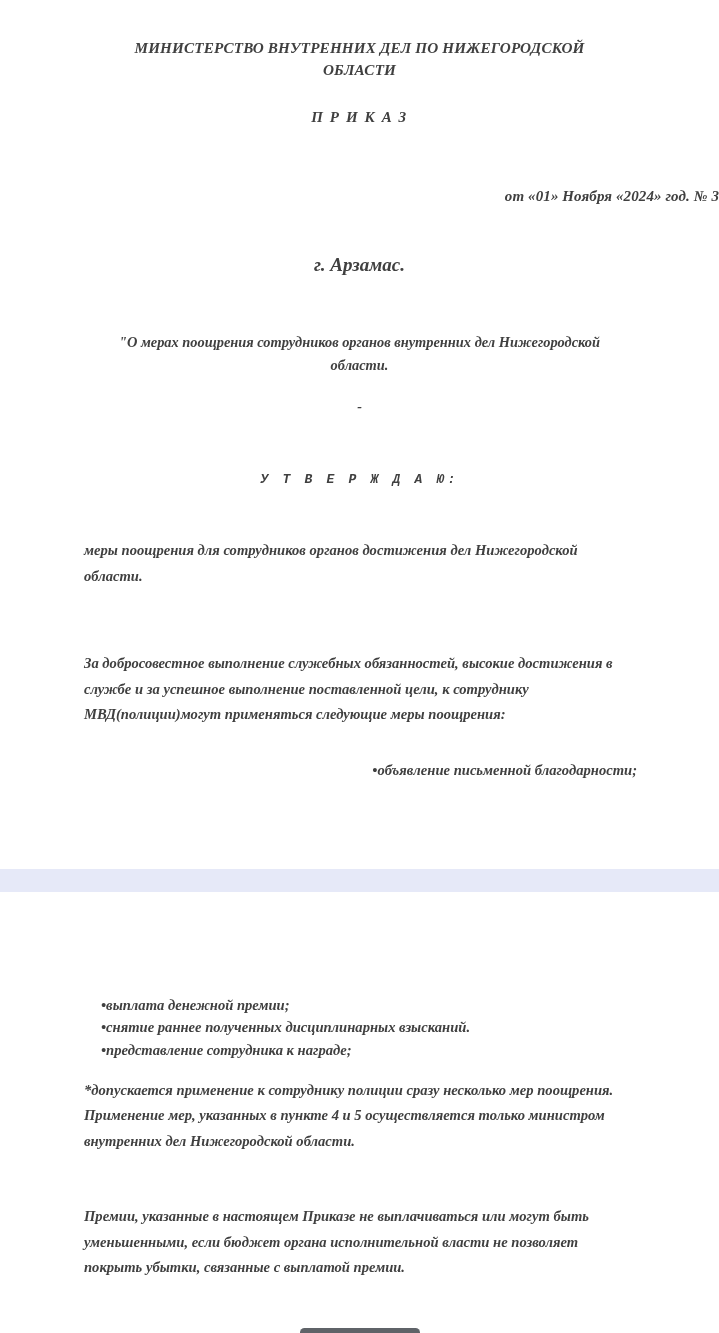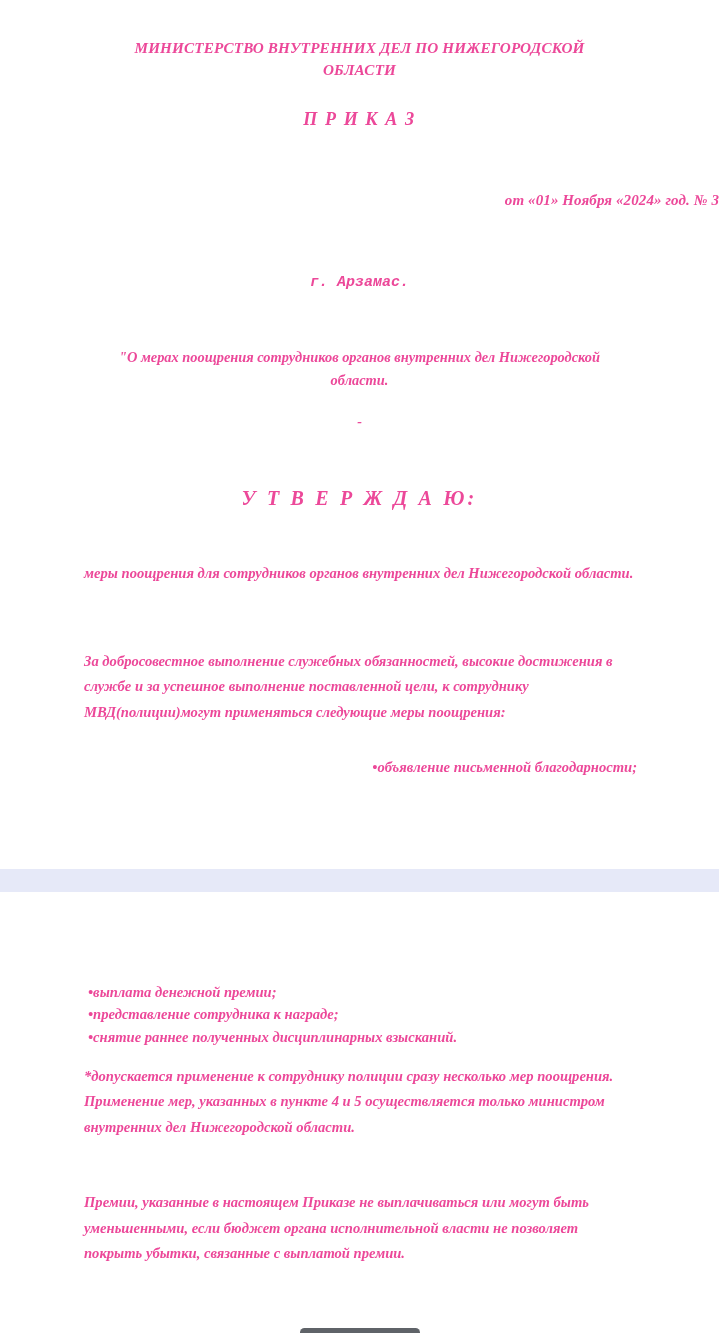--- a/index.html
+++ b/index.html
@@ -20,21 +20,21 @@
   .page {
     position: relative;
     background: #ffffff;
     width: 719px;
   }
 
   
   .doc-text {
     font-weight: bold;
     font-style: italic;
-    color: #ec4899;
+    color: #404040;
   }
 
   .center { text-align: center; }
   .left   { text-align: left; }
 
   
   .page-one {
     padding: 0;
     height: 869px;
     box-sizing: border-box;
@@ -46,57 +46,57 @@
 
   .org-title {
     font-size: 15.2px;
     line-height: 22px;
     letter-spacing: 0.15px;
     margin: 0 auto;
     width: 500px;
   }
 
   .prikaz {
-    font-size: 18px;
+    font-size: 15px;
     letter-spacing: 1.6px;
     margin-top: 28px;
     font-family: Liberation Serif, serif;
   }
 
   .date-line {
     font-size: 15px;
     margin-top: 62px;
     letter-spacing: 0.1px;
     text-align: right;
   }
 
   .city-line {
-    font-size: 15px;
-    margin-top: 65px;
-    font-family: Liberation Mono, monospace;
+    font-size: 19px;
+    margin-top: 49px;
   }
 
   .subject-block {
     margin-top: 55px;
     font-size: 14.4px;
     line-height: 23px;
     width: 520px;
     margin-left: auto;
     margin-right: auto;
   }
 
   .dash-line {
     margin-top: 22px;
     font-size: 14px;
   }
 
   .approve-line {
     margin-top: 57px;
-    font-size: 20px;
+    font-size: 13px;
     letter-spacing: 3.2px;
+    font-family: Liberation Mono, monospace;
   }
 
   .body-area {
     margin: 0 84px 0 84px;
     width: 553px;
   }
 
   .para {
     font-size: 14.6px;
     line-height: 25.5px;
@@ -129,21 +129,21 @@
     box-sizing: border-box;
     position: relative;
   }
 
   .page-two .body-area {
     padding-top: 85px;
   }
 
   .bullet-list {
     list-style: none;
-    margin: 4px;
+    margin: 17px;
     padding: 0;
   }
 
   .bullet-list li {
     font-size: 14.6px;
     line-height: 22.3px;
     font-weight: bold;
     font-style: italic;
     white-space: nowrap;
   }
@@ -191,40 +191,40 @@
     <div class="doc-text center subject-block">"О мерах поощрения сотрудников органов внутренних дел Нижегородской области.</div>
 
     <div class="doc-text center dash-line">-</div>
 
     <div class="doc-text center approve-line">У Т В Е Р Ж Д А Ю:</div>
 
   </div>
 
   <div class="body-area">
 
-    <p class="doc-text left para measures-intro">меры поощрения для сотрудников органов внутренних дел Нижегородской области.</p>
+    <p class="doc-text left para measures-intro">меры поощрения для сотрудников органов достижения дел Нижегородской области.</p>
 
     <p class="doc-text left para duties-para">За добросовестное выполнение служебных обязанностей, высокие достижения в службе и за успешное выполнение поставленной цели, к сотруднику МВД(полиции)могут применяться следующие меры поощрения:</p>
 
     <p class="doc-text left para bullet-first">•объявление письменной благодарности;</p>
 
   </div>
 
 </div>
 
 <div class="page-gap"></div>
 
 <div class="page page-two">
 
   <div class="body-area">
 
     <ul class="bullet-list">
       <li class="doc-text">•выплата денежной премии;</li>
+      <li class="doc-text">•снятие раннее полученных дисциплинарных взысканий.</li>
       <li class="doc-text">•представление сотрудника к награде;</li>
-      <li class="doc-text">•снятие раннее полученных дисциплинарных взысканий.</li>
     </ul>
 
     <p class="doc-text left para note-para">*допускается применение к сотруднику полиции сразу несколько мер поощрения. Применение мер, указанных в пункте 4 и 5 осуществляется только министром внутренних дел Нижегородской области.</p>
 
 
     <p class="doc-text left para premium-para">Премии, указанные в настоящем Приказе не выплачиваться или могут быть уменьшенными, если бюджет органа исполнительной власти не позволяет покрыть убытки, связанные с выплатой премии.</p>
 
   </div>
 
   <div class="home-indicator"></div>

